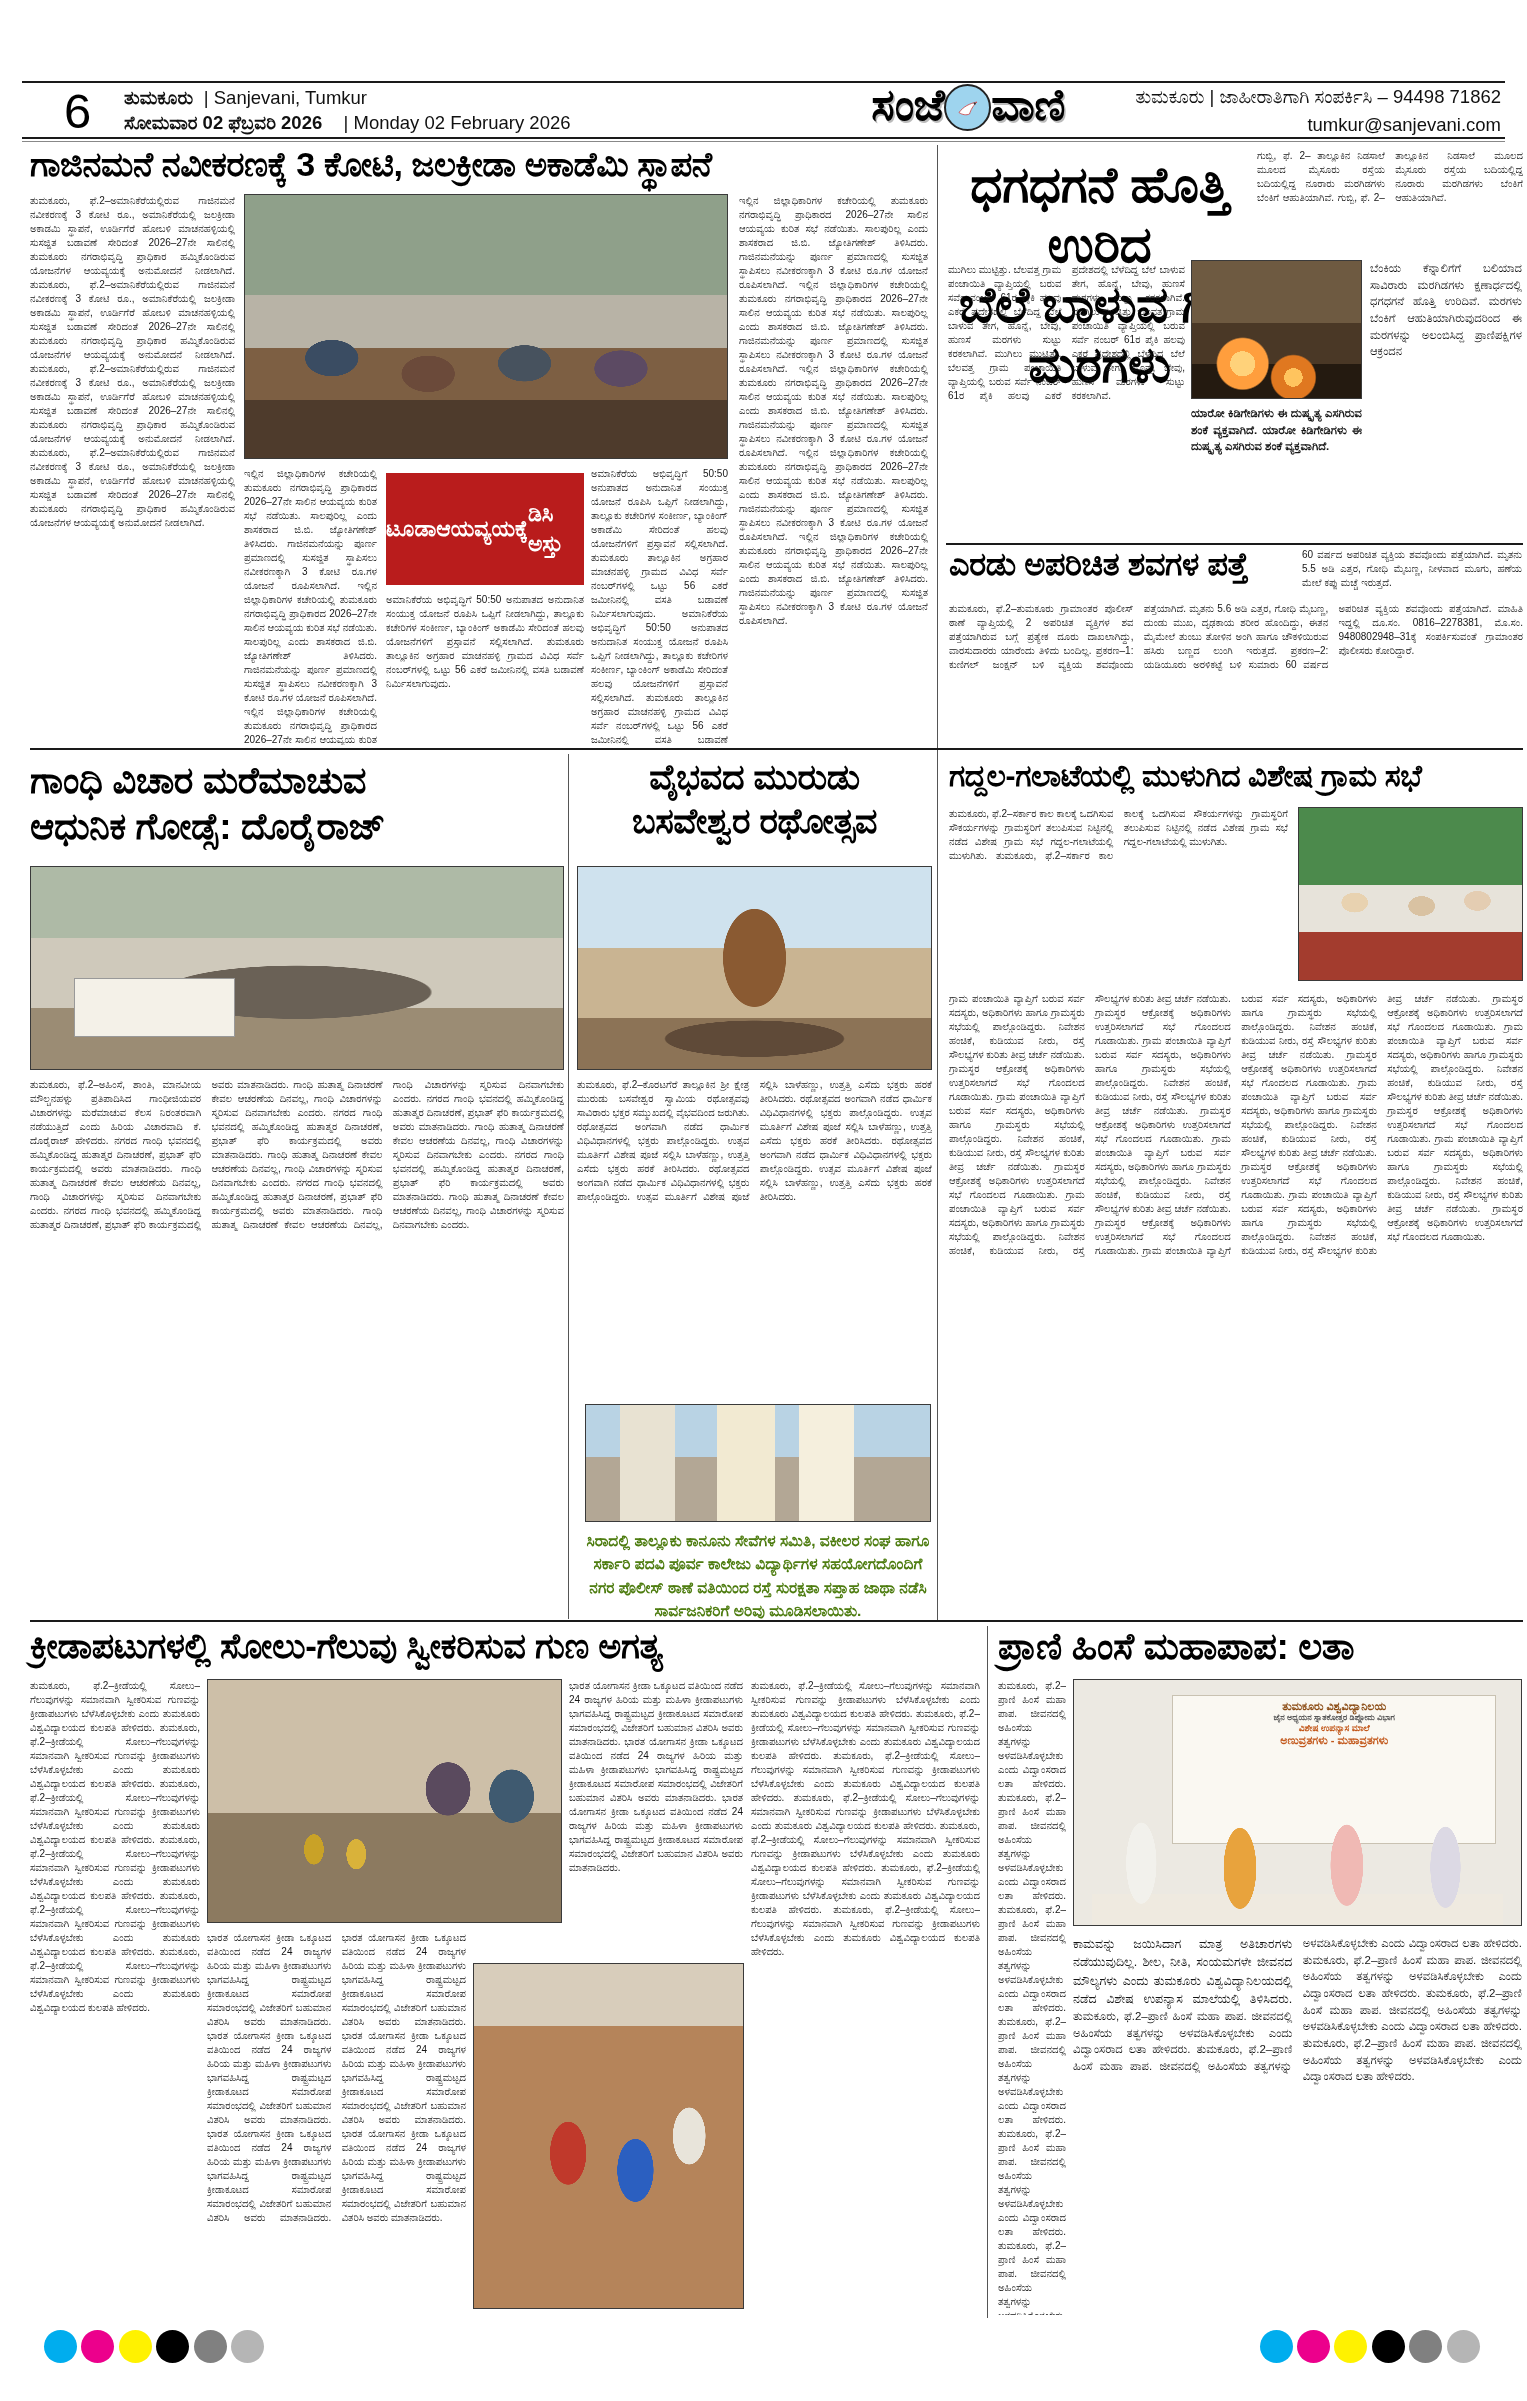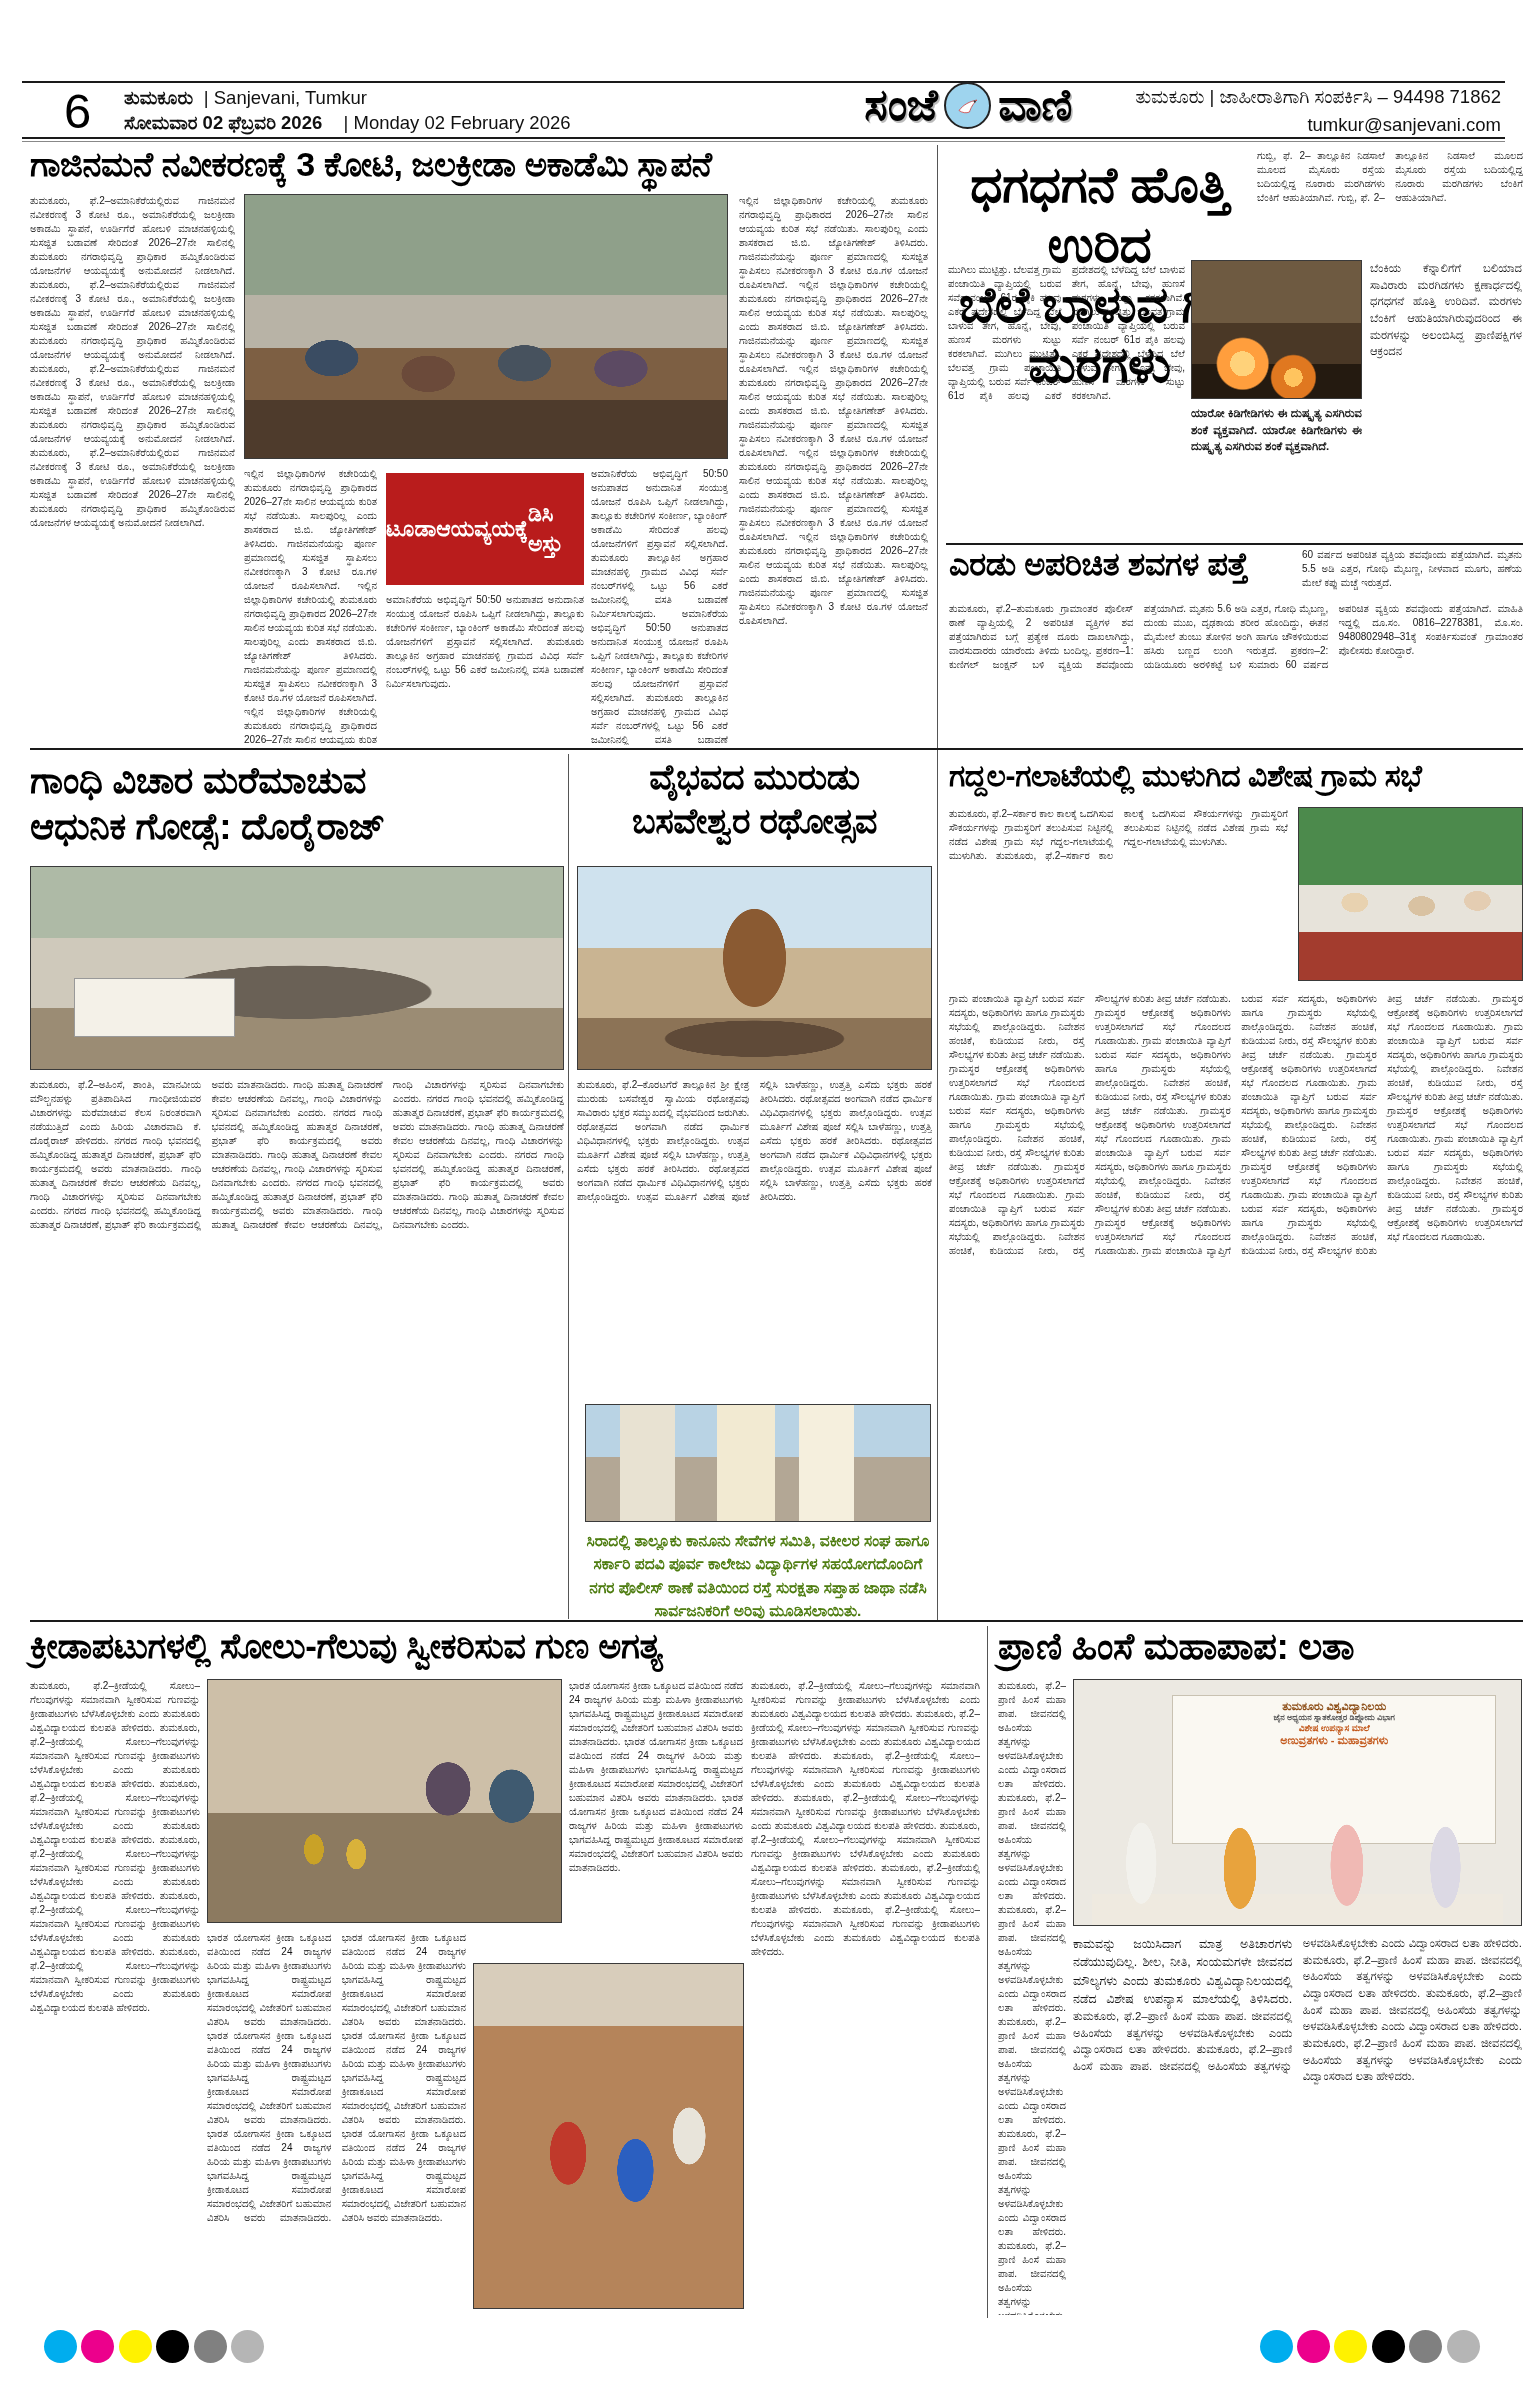--- a/index.html
+++ b/index.html
@@ -12,21 +12,21 @@
   .cols2{column-count:2;column-gap:10.3px;}
   .cols3{column-count:3;column-gap:10.3px;}
   .cols4{column-count:4;column-gap:10.3px;}
   .hl{font-weight:800;color:#000;letter-spacing:-0.4px;}
   .center{text-align:center;}
   .photo{border:0.7px solid #3a3a3a;box-sizing:border-box;overflow:hidden;}
   .caption{font-weight:700;font-size:15.5px;line-height:1.5;text-align:center;color:#4d7c0f;}
   .inset{background:#b91c1c;color:#fff;display:flex;flex-direction:row;justify-content:center;
          align-items:center;font-weight:800;font-size:22px;line-height:1.35;}
   .dot{width:33px;height:33px;border-radius:50%;display:inline-block;margin-right:4.4px;}
-  .mast{display:flex;align-items:center;justify-content:center;gap:7px;}
+  .mast{display:flex;align-items:flex-end;justify-content:center;gap:0;}
   .mast .word{font-size:44px;font-weight:900;color:#000;
               text-shadow:1.5px 1.5px 0 #bbb;letter-spacing:-0.7px;}
   .mast .circ{width:43px;height:43px;border-radius:50%;background:#9ed4ee;border:2.2px solid #222;
               display:flex;align-items:center;justify-content:center;}
   .hdr-small{font-size:18.5px;color:#111;}
   .banner-line{color:#c2571a;font-weight:800;text-align:center;}
 </style>
 </head>
 <body>
 

